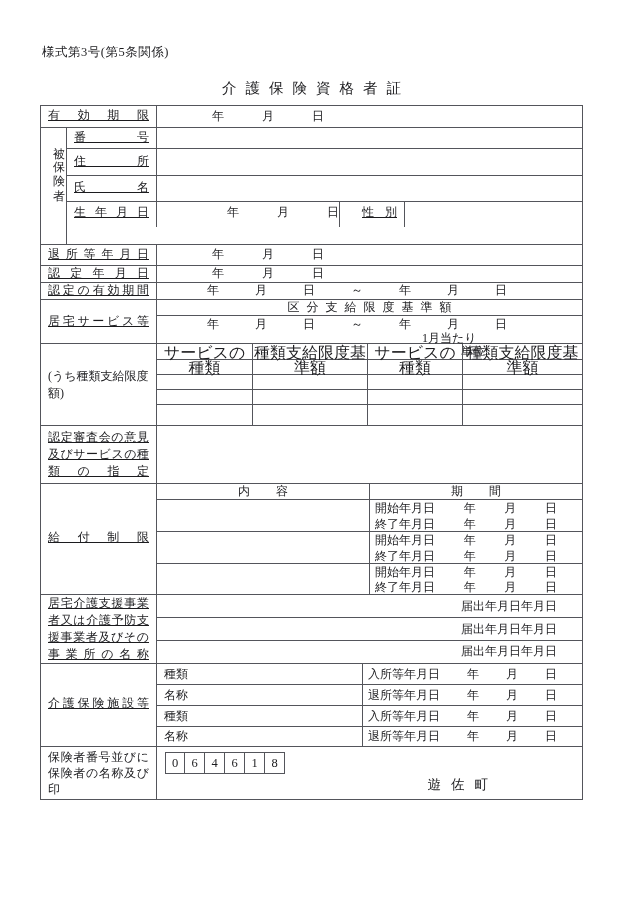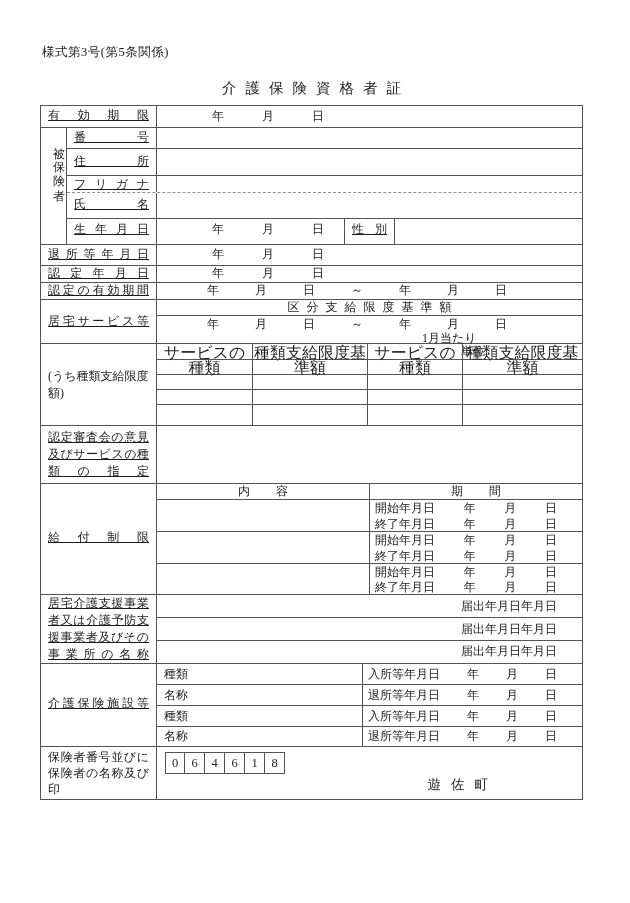--- a/index.html
+++ b/index.html
@@ -20,21 +20,21 @@
   .jl{ text-align:justify; text-align-last:justify;text-decoration:underline; }
   .val{ flex:1; position:relative; }
 
   
   .ymd{ display:flex; gap:38px; padding:3px 0 0 55px; }
   .range{ display:flex; gap:36px; padding:3px 0 0 50px; }
 
   
   .vlabel{ width:26px; border-right:1px solid var(--line); writing-mode:vertical-rl; text-orientation:upright; letter-spacing:14px; padding-top:10px; text-align:left; }
   .grows{ flex:1; display:flex; flex-direction:column; }
-  .grow{ display:flex; border-bottom:1px solid var(--line); }
+  .grow{ display:flex; border-bottom:1px solid var(--line);gap:15px; }
   .grow.dashed{ border-bottom:1px dashed var(--dash); }
   .grow:last-child{ border-bottom:none; }
   .sublabel{ width:90px; border-right:1px solid var(--line); padding:2px 7px 0 7px; }
 
   
   .hs-top{ height:16px; border-bottom:1px solid var(--line); text-align:center; letter-spacing:7px; padding-left:7px; line-height:15px; }
   .permonth{ display:flex; padding-left:265px; line-height:13px;flex-direction:column; }
   .permonth .unit{ margin-left:39px; }
 
   
@@ -84,24 +84,20 @@
 
     <div class="row" style="height:117px">
       <div class="vlabel">被保険者</div>
       <div class="grows">
         <div class="grow" style="height:21px">
           <div class="sublabel jl" style="padding-top:2px">番号</div>
           <div class="val lastcell"></div>
         </div>
         <div class="grow" style="height:27px">
           <div class="sublabel jl" style="padding-top:5px">住所</div>
-          <div class="val lastcell"></div>
-        </div>
-        <div class="grow dashed" style="height:18px">
-          <div class="sublabel jl" style="padding-top:1px;border-right:1px solid var(--line)">フリガナ</div>
           <div class="val lastcell"></div>
         </div>
         <div class="grow" style="height:26px">
           <div class="sublabel jl" style="padding-top:4px">氏名</div>
           <div class="val lastcell"></div>
         </div>
         <div class="grow" style="height:25px">
           <div class="sublabel jl" style="padding-top:3px">生年月日</div>
           <div class="val cell" style="max-width:277px">
             <div class="ymd">

